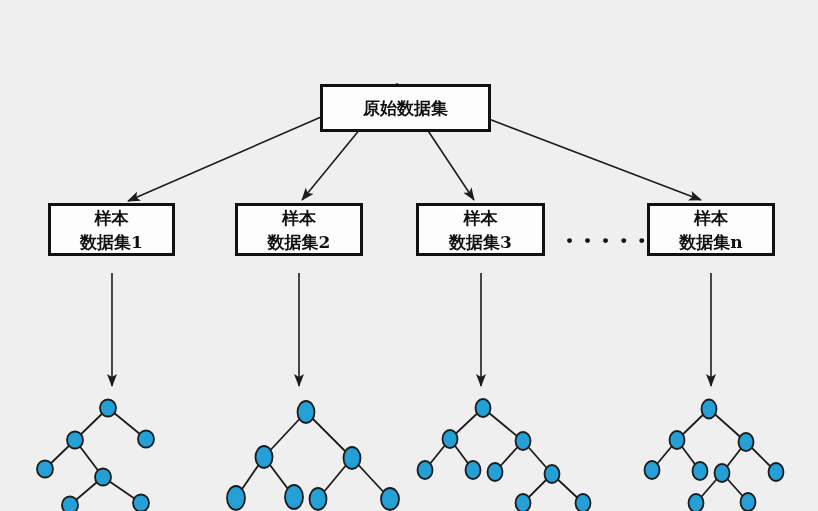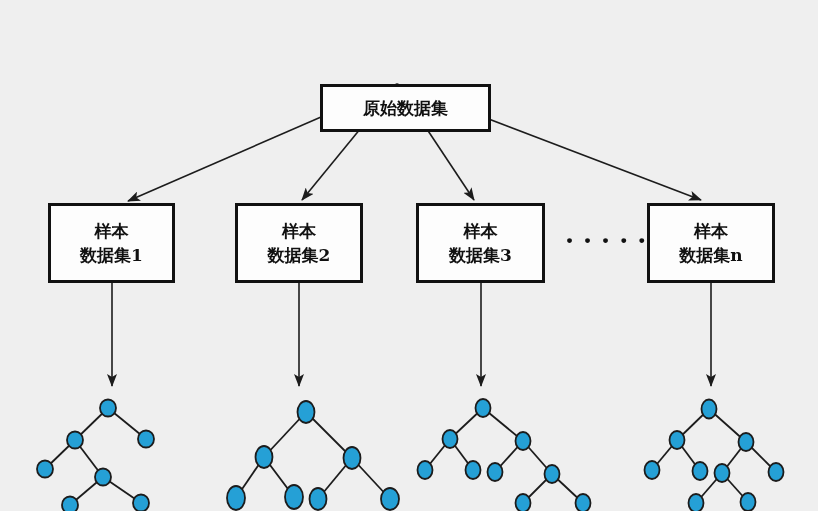--- a/index.html
+++ b/index.html
@@ -39,21 +39,21 @@
   .root-box {
     left: 320px;
     top: 36px;
     width: 171px;
     height: 48px;
     margin-top: 48px;
   }
   .sample-box {
     top: 203px;
     width: 128px;
-    height: 80px;
+    height: 53px;
   }
   .sample-box.b1 { left: 48px;  width: 127px; }
   .sample-box.b2 { left: 235px; }
   .sample-box.b3 { left: 416px; width: 129px; }
   .sample-box.b4 { left: 647px; }
   .ellipsis {
     position: absolute;
     left: 565px;
     top: 226px;
     width: 84px;

